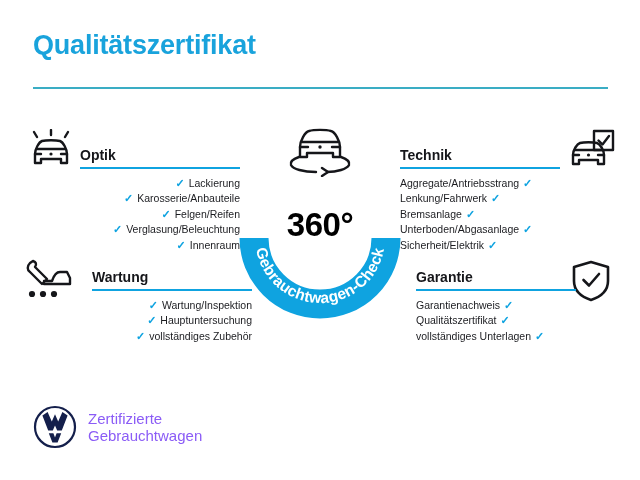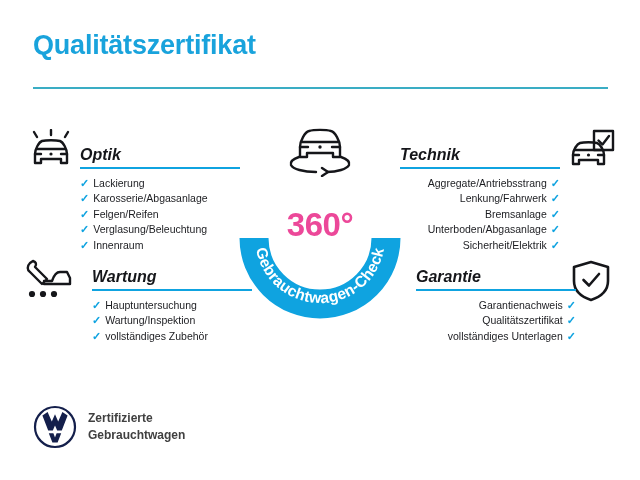--- a/index.html
+++ b/index.html
@@ -38,26 +38,25 @@
     width: 575px;
     height: 2px;
     background: #3AADC4;
   }
 
   
   .section {
     position: absolute;
   }
   .sec-heading {
-    font-size: 16px;
+    font-size: 14px;
     font-weight: bold;
     color: #15161a;
     line-height: 18px;
     white-space: nowrap;
-    font-style: italic;
   }
   .sec-rule {
     height: 2px;
     background: #0FA3E0;
     margin-top: 3px;
   }
   .sec-list {
     list-style: none;
     margin: 0;
     padding: 0;
@@ -70,26 +69,26 @@
     white-space: nowrap;
   }
   .chk {
     color: #0FA3E0;
     font-weight: bold;
     font-size: 11px;
   }
 
   
   .sec-left .sec-heading { text-align: left; }
-  .sec-left .sec-list li { text-align: left; }
+  .sec-left .sec-list li { text-align: right; }
   .sec-left .chk { margin-right: 4px; }
 
   
   .sec-right .sec-heading { }
-  .sec-right .sec-list li { text-align: right; }
+  .sec-right .sec-list li { }
   .sec-right .chk { margin-left: 4px; }
 
   
   #sec-optik    { left: 80px;  top: 146px; width: 160px; }
   #sec-wartung  { left: 92px;  top: 268px; width: 160px; }
   #sec-technik  { left: 400px; top: 146px; width: 160px; }
   #sec-garantie { left: 416px; top: 268px; width: 160px; }
 
   
   .sec-icon {
@@ -119,38 +118,38 @@
     color: #15161a;
   }
   .badge-degrees {
     position: absolute;
     left: 234px;
     top: 206px;
     width: 172px;
     text-align: center;
     font-size: 33px;
     font-weight: bold;
-    color: #ec4899;
+    color: #000000;
     letter-spacing: -0.5px;
   }
 
   
   .footer {
     position: absolute;
     left: 33px;
     top: 405px;
     display: flex;
     align-items: center;
     gap: 11px;
   }
   .vw-mark { width: 44px; height: 44px; color: #141F4B; }
   .vw-text {
-    font-size: 12px;
-    font-weight: bold;
-    color: #404040;
+    font-size: 15px;
+    font-weight: normal;
+    color: #8b5cf6;
     line-height: 17px;
     white-space: nowrap;
   }
 </style>
 </head>
 <body>
 
 <div class="page">
 
   <div class="page-title">Qualitätszertifikat</div>
@@ -225,33 +224,33 @@
     </svg>
   </div>
 
   <div class="badge-degrees">360°</div>
 
   <div class="section sec-left" id="sec-optik">
     <div class="sec-heading">Optik</div>
     <div class="sec-rule"></div>
     <ul class="sec-list">
       <li><span class="chk">✓</span><span>Lackierung</span></li>
-      <li><span class="chk">✓</span><span>Karosserie/Abgasanlage</span></li>
+      <li><span class="chk">✓</span><span>Karosserie/Anbauteile</span></li>
       <li><span class="chk">✓</span><span>Felgen/Reifen</span></li>
       <li><span class="chk">✓</span><span>Verglasung/Beleuchtung</span></li>
       <li><span class="chk">✓</span><span>Innenraum</span></li>
     </ul>
   </div>
 
   <div class="section sec-left" id="sec-wartung">
     <div class="sec-heading">Wartung</div>
     <div class="sec-rule"></div>
     <ul class="sec-list">
+      <li><span class="chk">✓</span><span>Wartung/Inspektion</span></li>
       <li><span class="chk">✓</span><span>Hauptuntersuchung</span></li>
-      <li><span class="chk">✓</span><span>Wartung/Inspektion</span></li>
       <li><span class="chk">✓</span><span>vollständiges Zubehör</span></li>
     </ul>
   </div>
 
   <div class="section sec-right" id="sec-technik">
     <div class="sec-heading">Technik</div>
     <div class="sec-rule"></div>
     <ul class="sec-list">
       <li><span>Aggregate/Antriebsstrang</span><span class="chk">✓</span></li>
       <li><span>Lenkung/Fahrwerk</span><span class="chk">✓</span></li>

